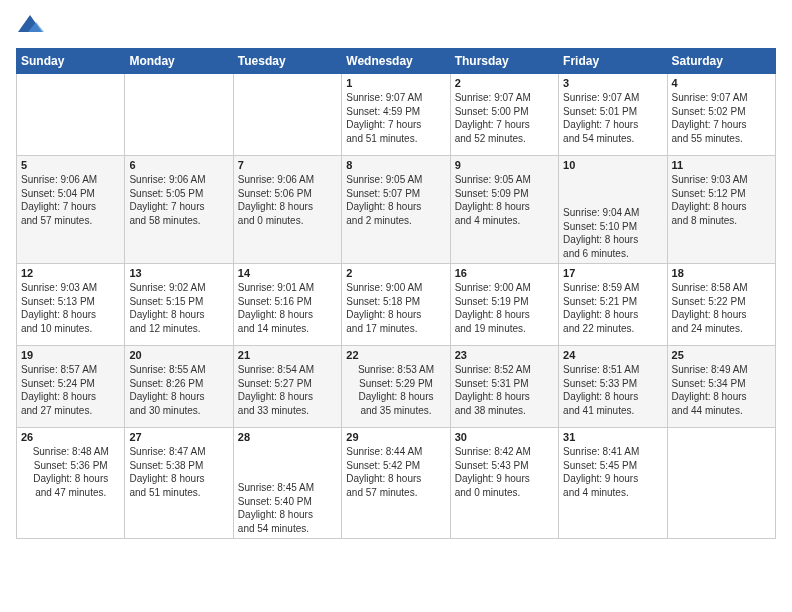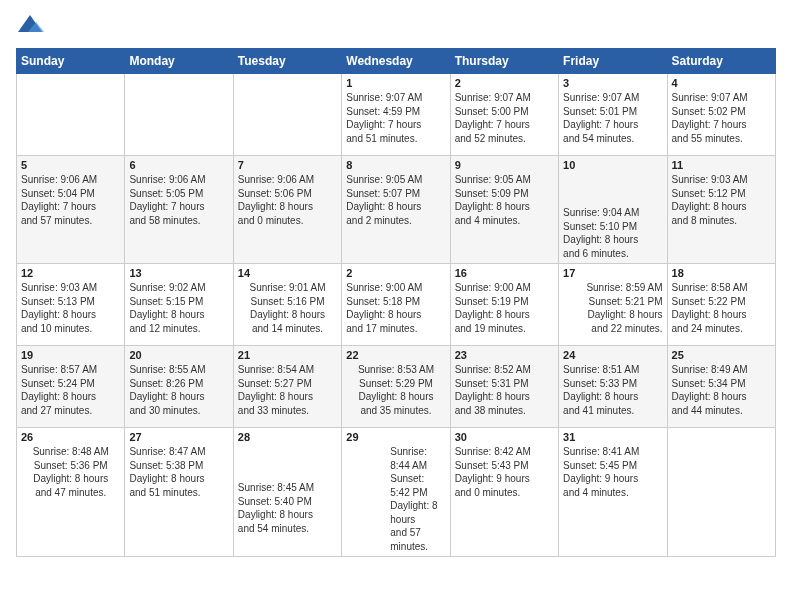--- a/index.html
+++ b/index.html
@@ -229,42 +229,42 @@
           </td>
           <td>
             <span class="day-number">13</span>
             <div class="day-info" style="white-space: pre-line;">Sunrise: 9:02 AM
 Sunset: 5:15 PM
 Daylight: 8 hours
 and 12 minutes.</div>
           </td>
           <td>
             <span class="day-number">14</span>
-            <div class="day-info" style="white-space: pre-line; text-align: center;">Sunrise: 9:01 AM
+            <div class="day-info" style="white-space: pre-line;">Sunrise: 9:01 AM
 Sunset: 5:16 PM
 Daylight: 8 hours
 and 14 minutes.</div>
           </td>
           <td>
             <span class="day-number">2</span>
             <div class="day-info" style="white-space: pre-line;">Sunrise: 9:00 AM
 Sunset: 5:18 PM
 Daylight: 8 hours
 and 17 minutes.</div>
           </td>
           <td>
             <span class="day-number">16</span>
             <div class="day-info" style="white-space: pre-line;">Sunrise: 9:00 AM
 Sunset: 5:19 PM
 Daylight: 8 hours
 and 19 minutes.</div>
           </td>
           <td>
             <span class="day-number">17</span>
-            <div class="day-info" style="white-space: pre-line; text-align: right;">Sunrise: 8:59 AM
+            <div class="day-info" style="white-space: pre-line;">Sunrise: 8:59 AM
 Sunset: 5:21 PM
 Daylight: 8 hours
 and 22 minutes.</div>
           </td>
           <td>
             <span class="day-number">18</span>
             <div class="day-info" style="white-space: pre-line;">Sunrise: 8:58 AM
 Sunset: 5:22 PM
 Daylight: 8 hours
 and 24 minutes.</div>
@@ -338,21 +338,21 @@
           </td>
           <td>
             <span class="day-number">28</span>
             <div class="day-info" style="white-space: pre-line; margin-top: 38px;">Sunrise: 8:45 AM
 Sunset: 5:40 PM
 Daylight: 8 hours
 and 54 minutes.</div>
           </td>
           <td>
             <span class="day-number">29</span>
-            <div class="day-info" style="white-space: pre-line; margin-left: 44px;">Sunrise: 8:44 AM
+            <div class="day-info" style="white-space: pre-line;">Sunrise: 8:44 AM
 Sunset: 5:42 PM
 Daylight: 8 hours
 and 57 minutes.</div>
           </td>
           <td>
             <span class="day-number">30</span>
             <div class="day-info" style="white-space: pre-line;">Sunrise: 8:42 AM
 Sunset: 5:43 PM
 Daylight: 9 hours
 and 0 minutes.</div>

